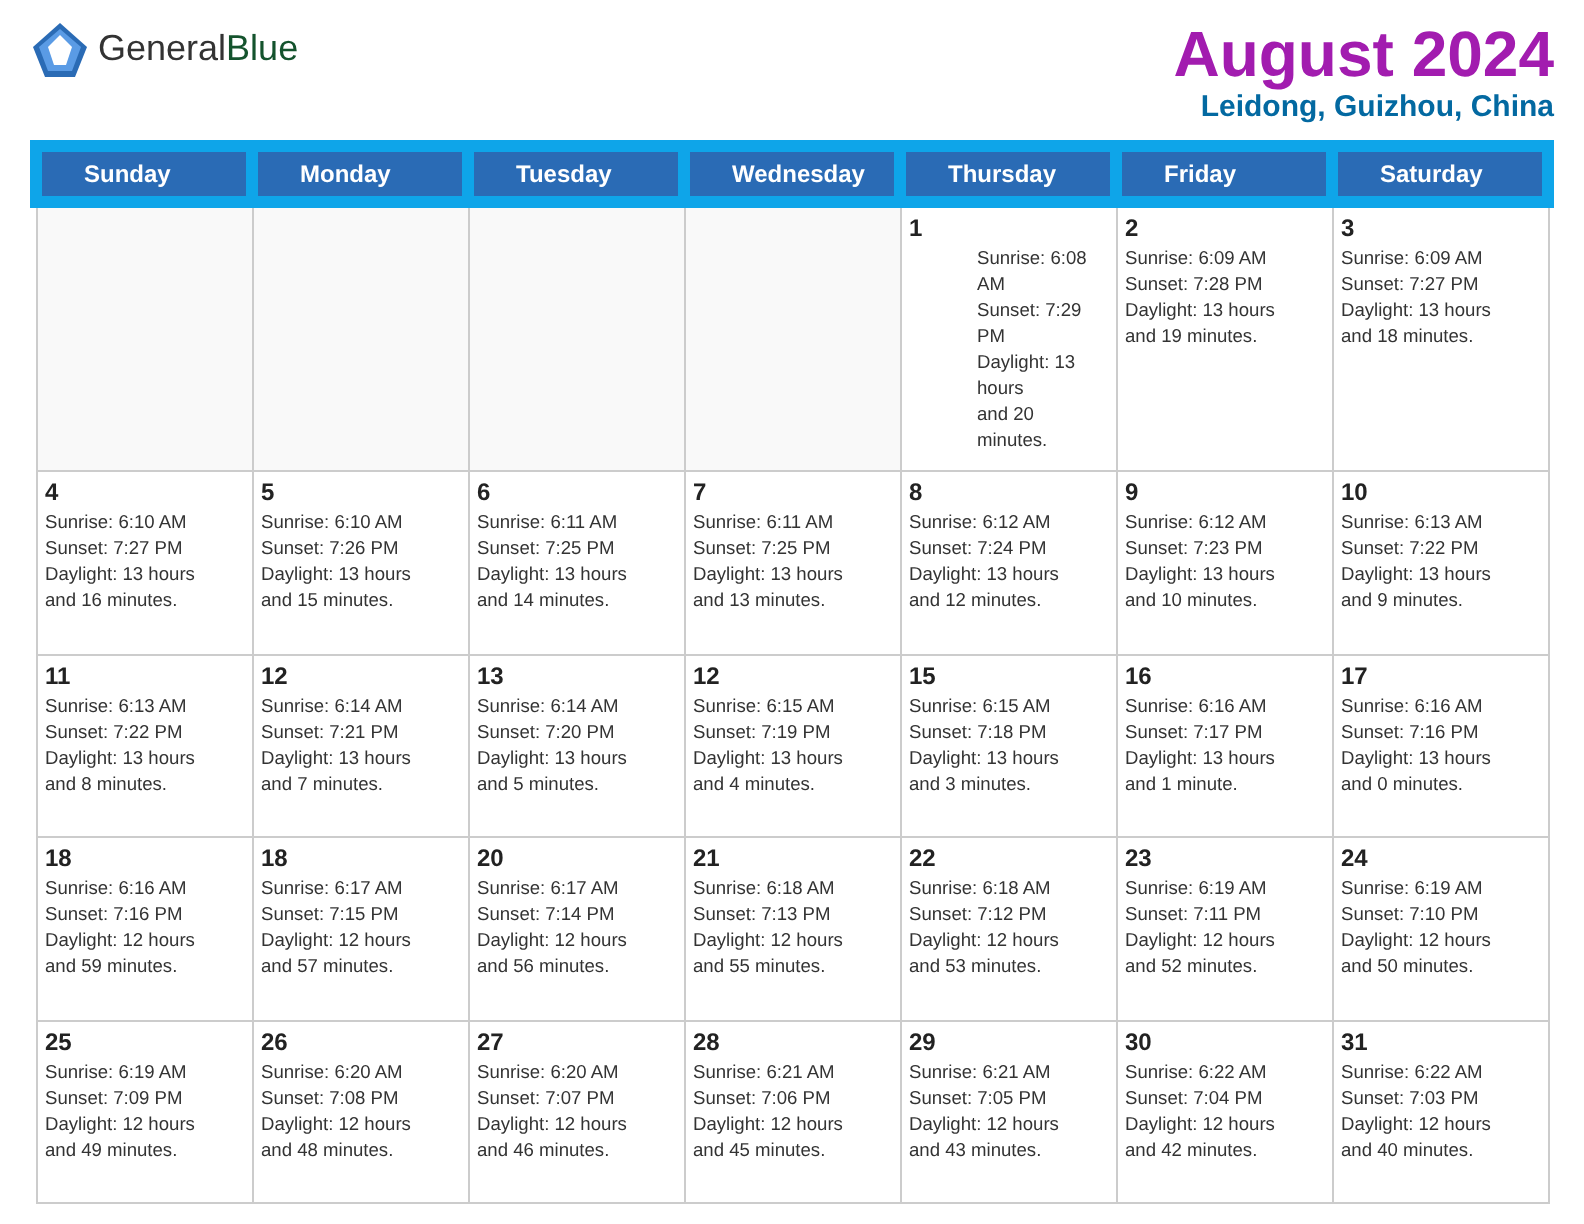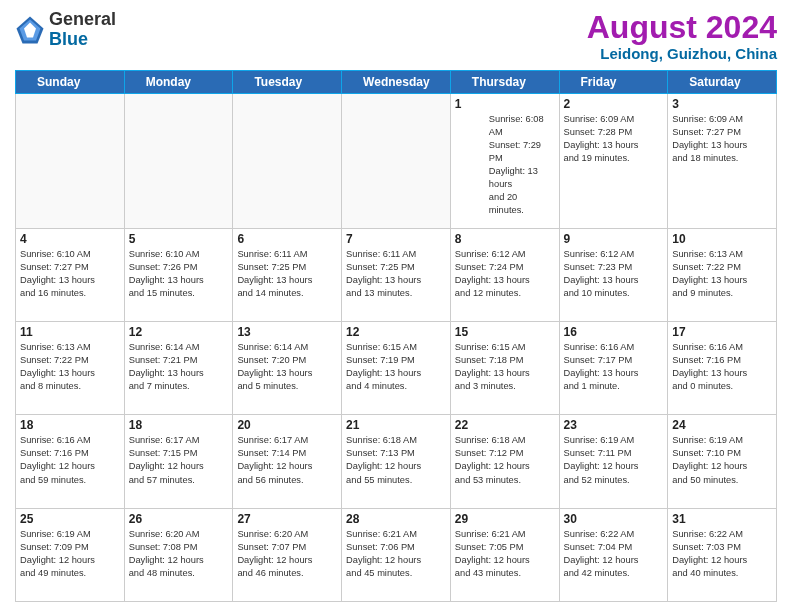--- a/index.html
+++ b/index.html
@@ -22,27 +22,28 @@
       justify-content: space-between;
       align-items: flex-start;
       margin-bottom: 8px;
     }
     .logo {
       display: flex;
       align-items: center;
     }
     .logo-text {
       display: flex;
-      flex-direction: column;
+      flex-direction: row;
       font-size: 18px;
-      font-weight: bold;
+      font-weight: normal;
       line-height: 1.1;
+      align-items: flex-end;
     }
     .logo-general { color: #333; }
-    .logo-blue { color: #0369a1; }
+    .logo-blue { color: #14532d; }
     .logo-icon {
       width: 30px;
       height: 30px;
       margin-right: 4px;
     }
     .title-section {
       text-align: right;
     }
     .month-year {
       font-size: 32px;
@@ -61,21 +62,21 @@
       border-collapse: collapse;
       width: 100%;
       table-layout: fixed;
     }
     .calendar th {
       background: #2a6bb5;
       color: #fff;
       text-align: left;
       padding: 4px 21px;
       font-size: 12px;
-      border: 1px solid #0ea5e9;
+      border: 6px solid #0ea5e9;
     }
     .calendar td {
       border: 1px solid #ccc;
       vertical-align: top;
       padding: 3px 4px;
       font-size: 9.5px;
       color: #333;
       background: #fff;
       height: 88px;
     }

